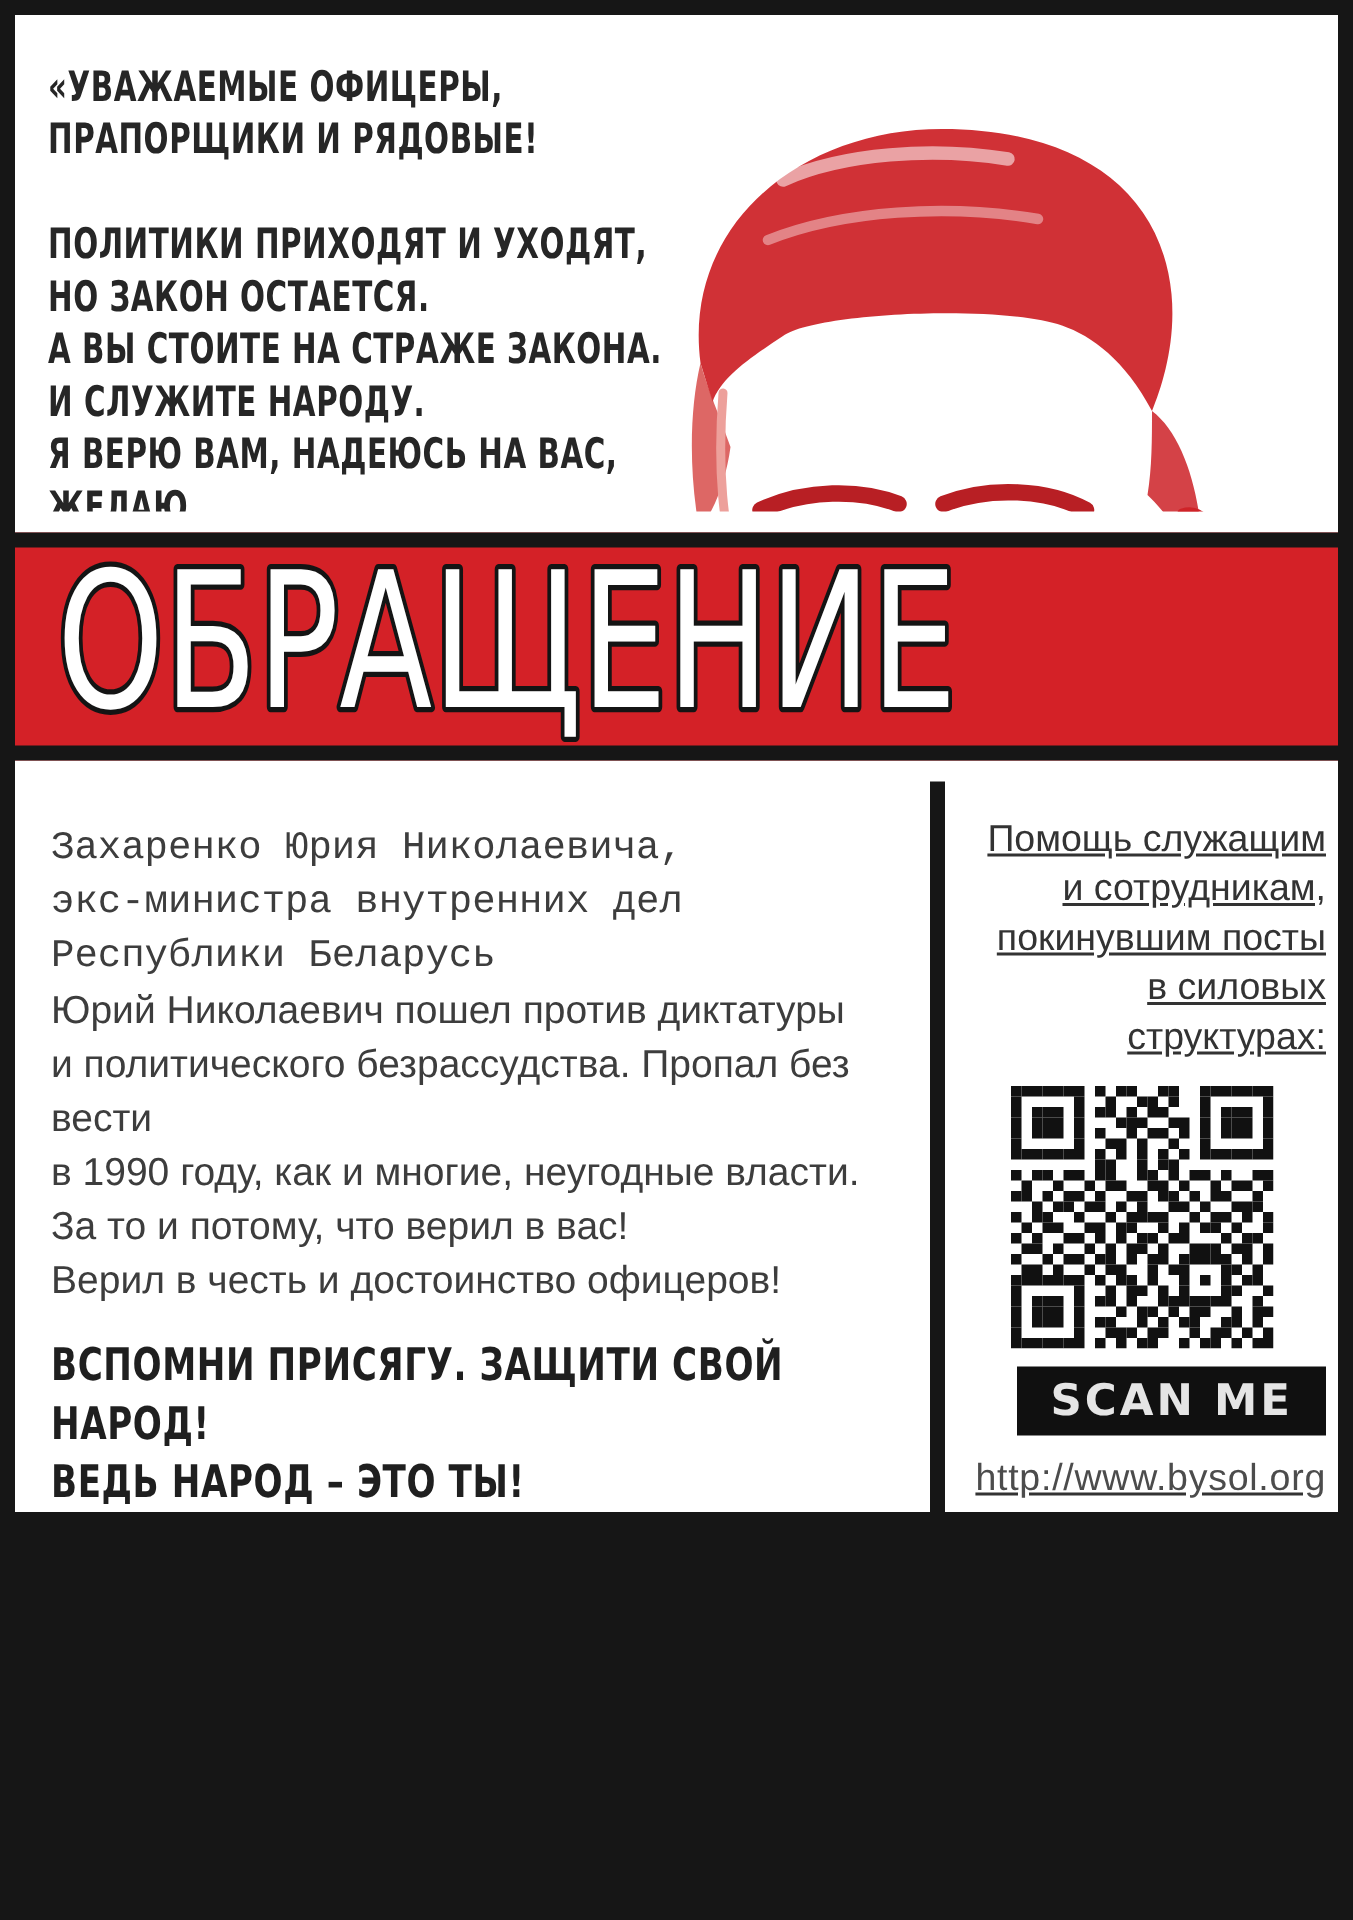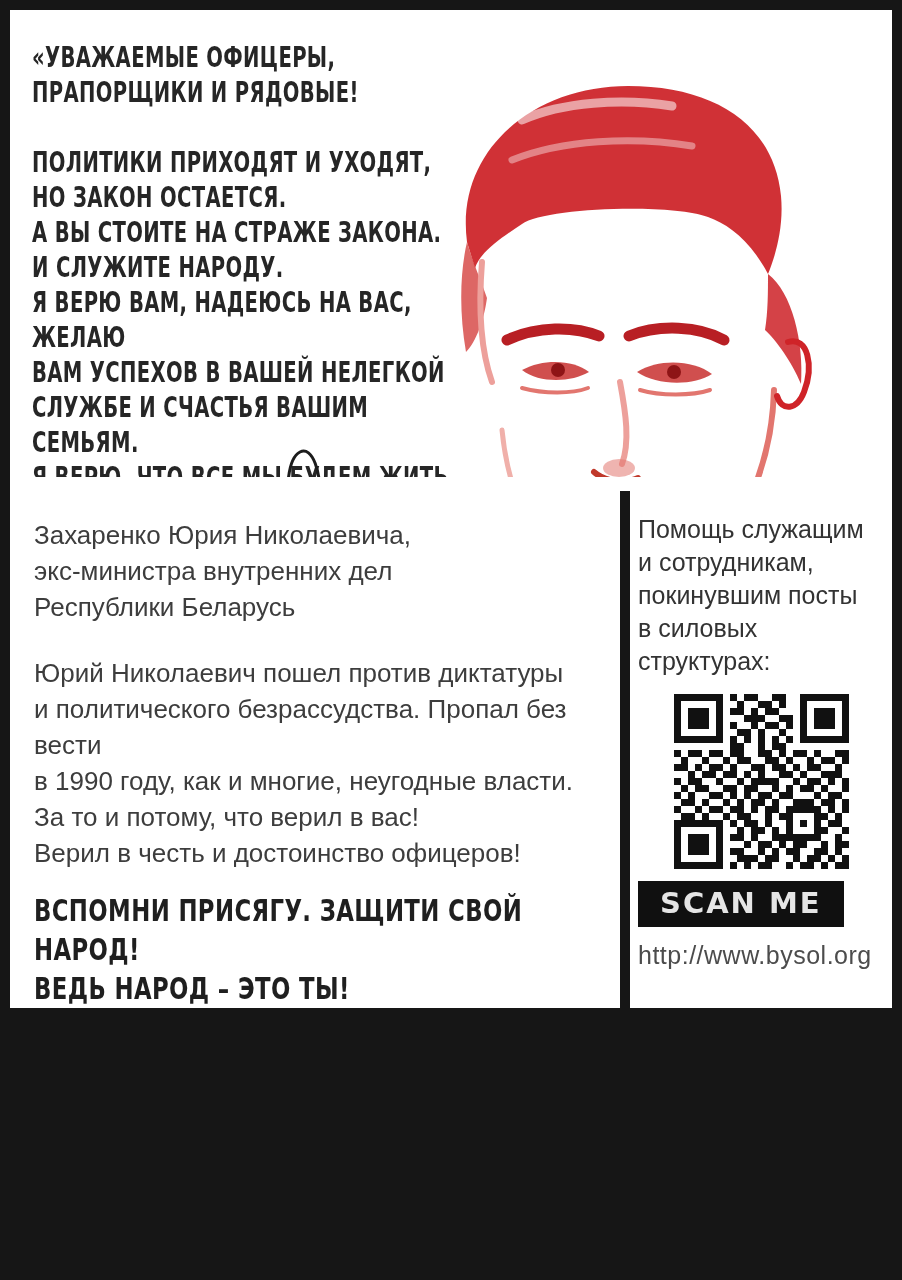--- a/index.html
+++ b/index.html
@@ -36,23 +36,23 @@
   .banner{
     height:132px;background:#d42127;
     border-top:10px solid #161616;border-bottom:10px solid #161616;
     display:flex;align-items:center;
   }
   .banner svg{display:block;}
   
   .bottom{flex:1;display:flex;background:#fff;}
   .left-col{flex:1;padding:26px 10px 0 24px;color:#3a3a3a;}
   .v-divider{width:10px;background:#161616;}
-  .right-col{width:246px;padding:22px 8px 0 8px;text-align:left;color:#333;}
+  .right-col{width:246px;padding:22px 8px 0 8px;text-align:right;color:#333;text-decoration:underline;}
   .p1,.p2{font-size:26px;line-height:36px;white-space:pre-line;color:#3d3d3d;}
-  .p1{margin-bottom:30px;}
+  .p1{font-family:Liberation Mono, monospace;}
   .call{
     margin-top:20px;
     transform:scale(0.76,1);transform-origin:left top;
     width:130%;
     font-family:"DejaVu Sans","Liberation Sans",sans-serif;
     font-weight:700;font-size:30px;line-height:39px;
     color:#1f1f1f;white-space:pre-line;letter-spacing:0.5px;
   }
   .help{font-size:25px;line-height:33px;white-space:pre-line;color:#333;}
   .qr-wrap{margin:16px auto 0 auto;width:175px;height:175px;}
@@ -152,20 +152,25 @@
                  C66,142 76,128 82,132 C88,136 80,158 78,164 C86,146 94,136 99,140 C104,144 98,160 96,164
                  C104,148 112,140 116,144 C120,148 114,160 113,163 C120,150 128,144 131,148 C134,152 130,160 129,162
                  C136,152 142,150 144,153" stroke="#1c1c1c" stroke-width="3" stroke-linecap="round"></path>
         <path d="M144,153 C150,140 142,120 132,90 C124,62 128,28 140,22 C152,16 162,40 160,78 C158,118 150,150 146,166" stroke="#1c1c1c" stroke-width="3" stroke-linecap="round"></path>
         <path d="M146,166 C138,186 130,214 136,228 C142,240 156,236 160,214 C164,192 160,172 152,160" stroke="#1c1c1c" stroke-width="3" stroke-linecap="round"></path>
         <path d="M146,166 C190,150 250,136 320,118" stroke="#1c1c1c" stroke-width="2.5" stroke-linecap="round"></path>
         <path d="M150,176 C180,170 200,160 210,164 C220,168 230,172 244,168 C258,164 270,160 278,162 L150,186 Z" stroke="#1c1c1c" stroke-width="2.5" stroke-linecap="round" fill="none"></path>
       </svg>
     </section>
 
+    <section class="banner">
+      <svg width="882" height="132" viewBox="0 0 882 132" xmlns="http://www.w3.org/2000/svg">
+        <text x="28" y="106" font-family="DejaVu Sans, Liberation Sans, sans-serif" font-size="126" font-weight="400" textLength="600" lengthAdjust="spacingAndGlyphs" fill="#ffffff" stroke="#141414" stroke-width="7" paint-order="stroke" stroke-linejoin="round">ОБРАЩЕНИЕ</text>
+      </svg>
+    </section>
 
     <section class="bottom">
 
       <div class="left-col">
         <div class="p1">Захаренко Юрия Николаевича,
 экс-министра внутренних дел
 Республики Беларусь</div>
         <div class="p2">Юрий Николаевич пошел против диктатуры
 и политического безрассудства. Пропал без вести
 в 1990 году, как и многие, неугодные власти.

